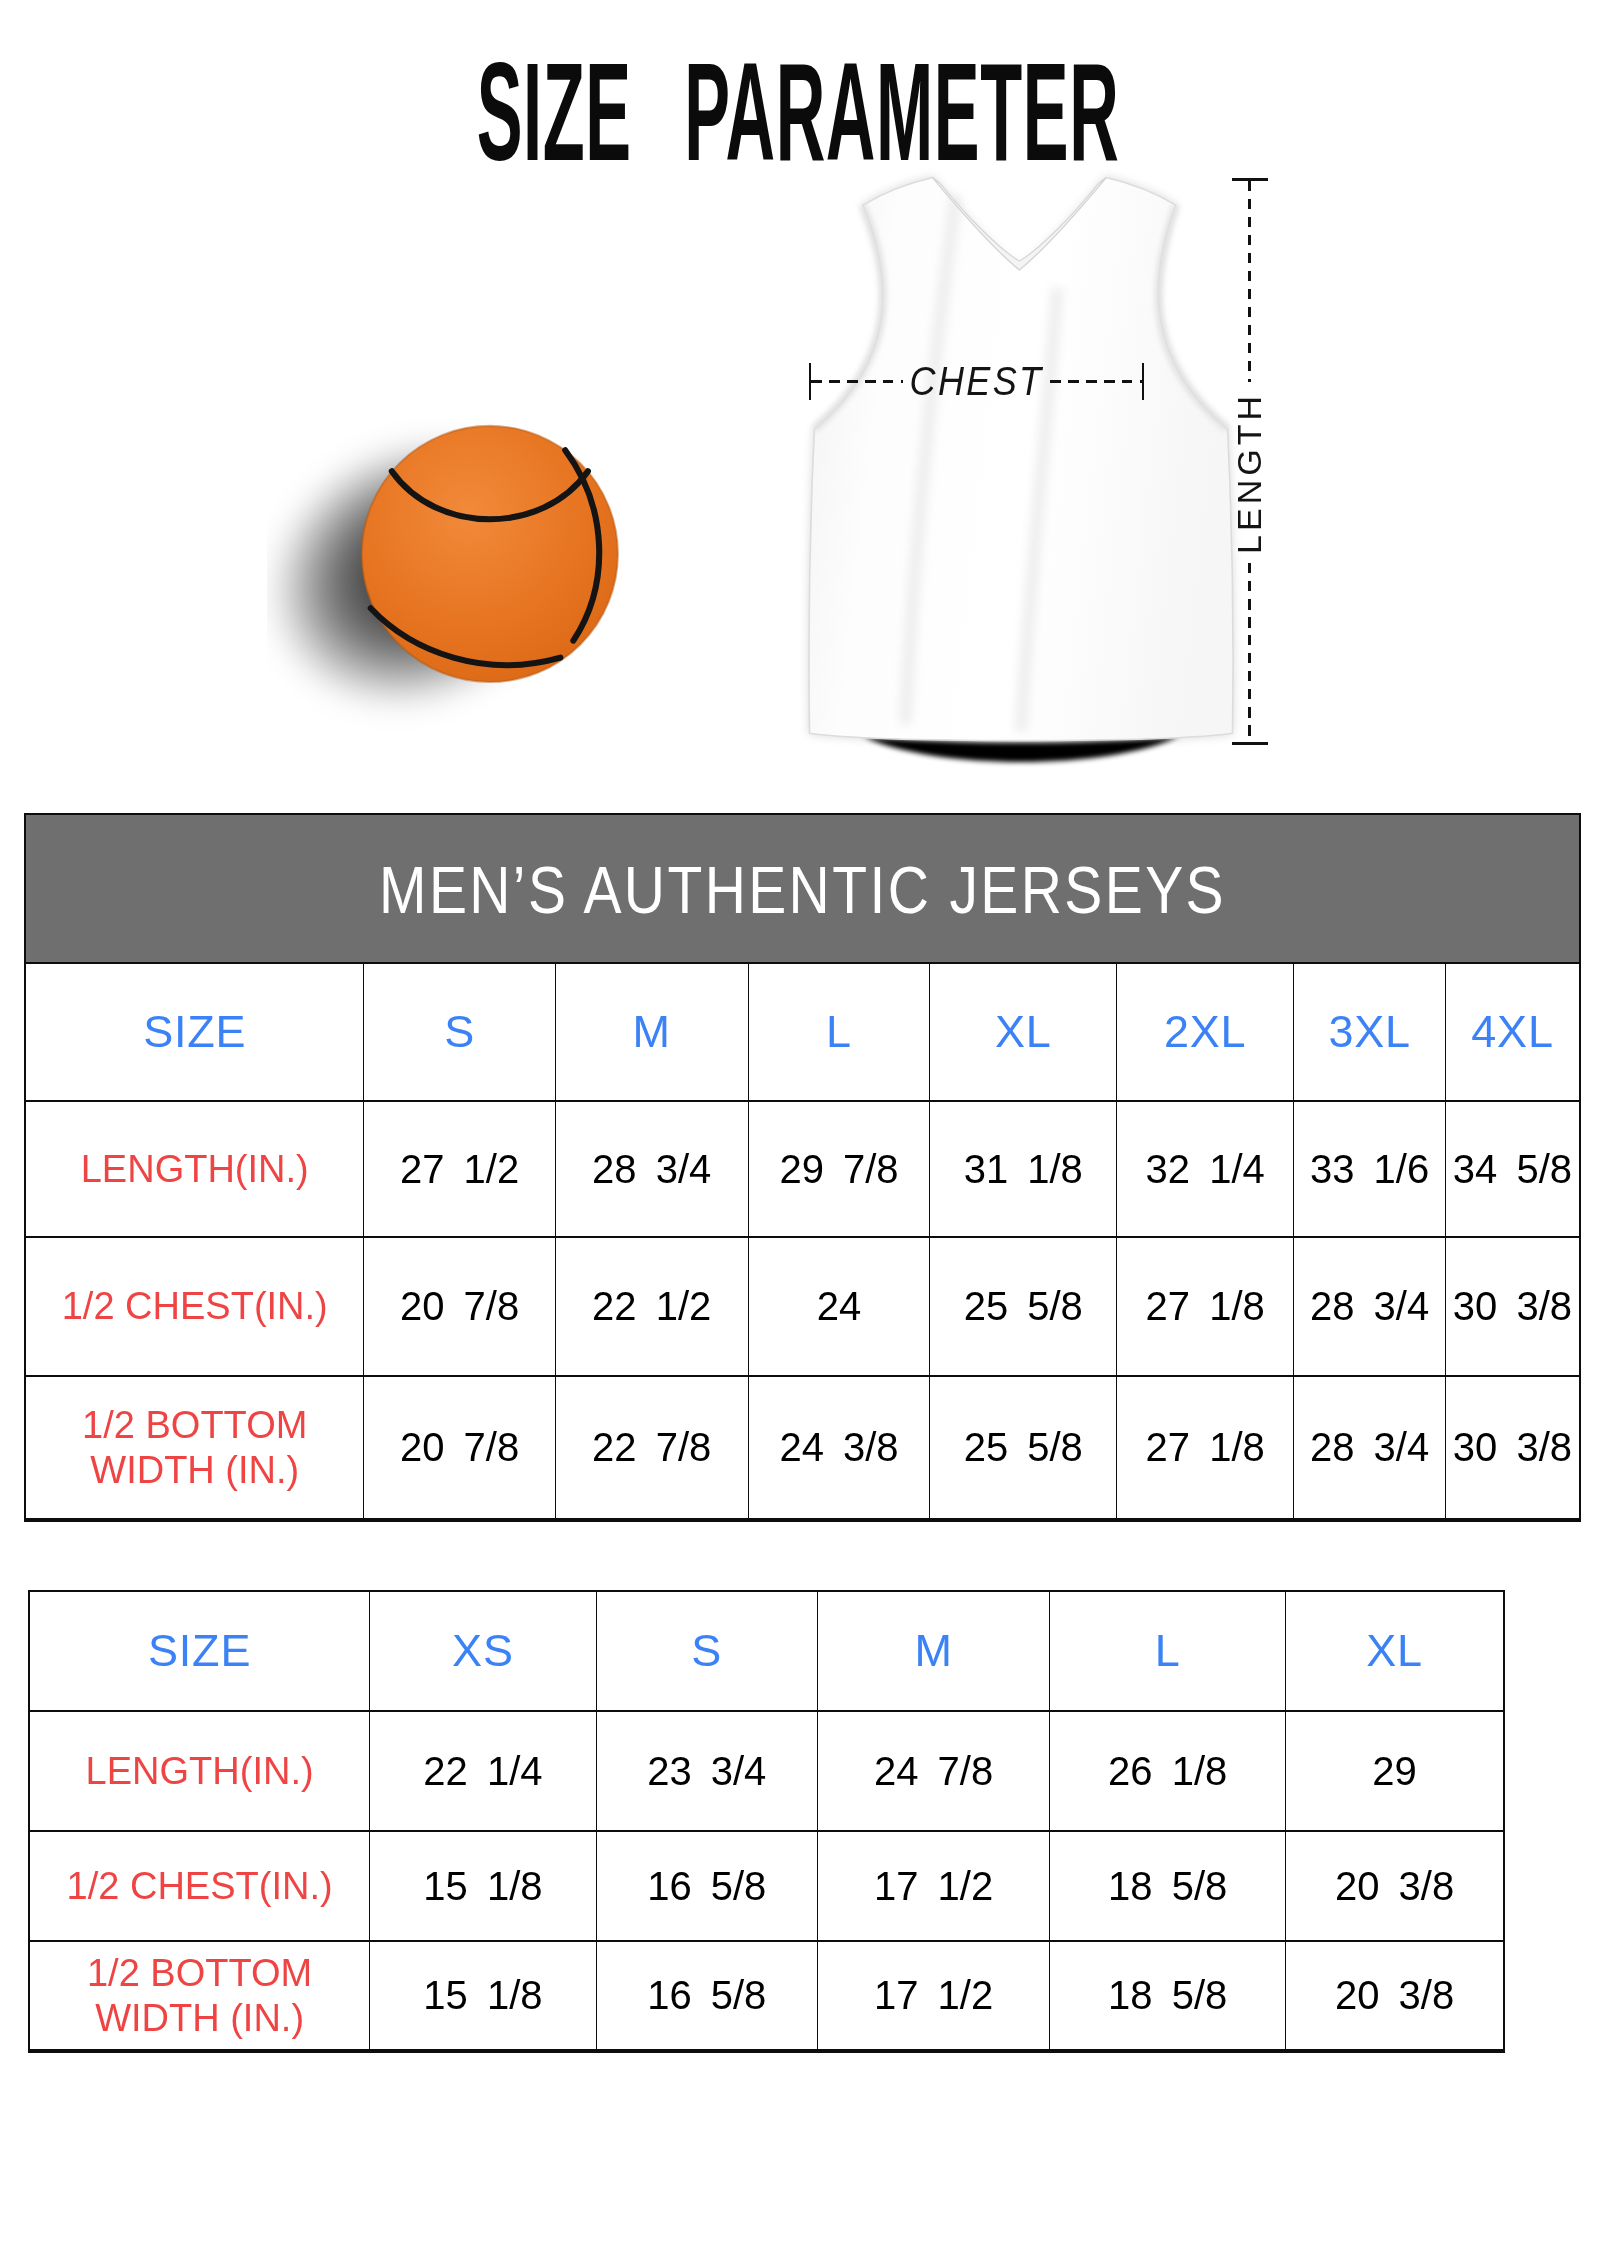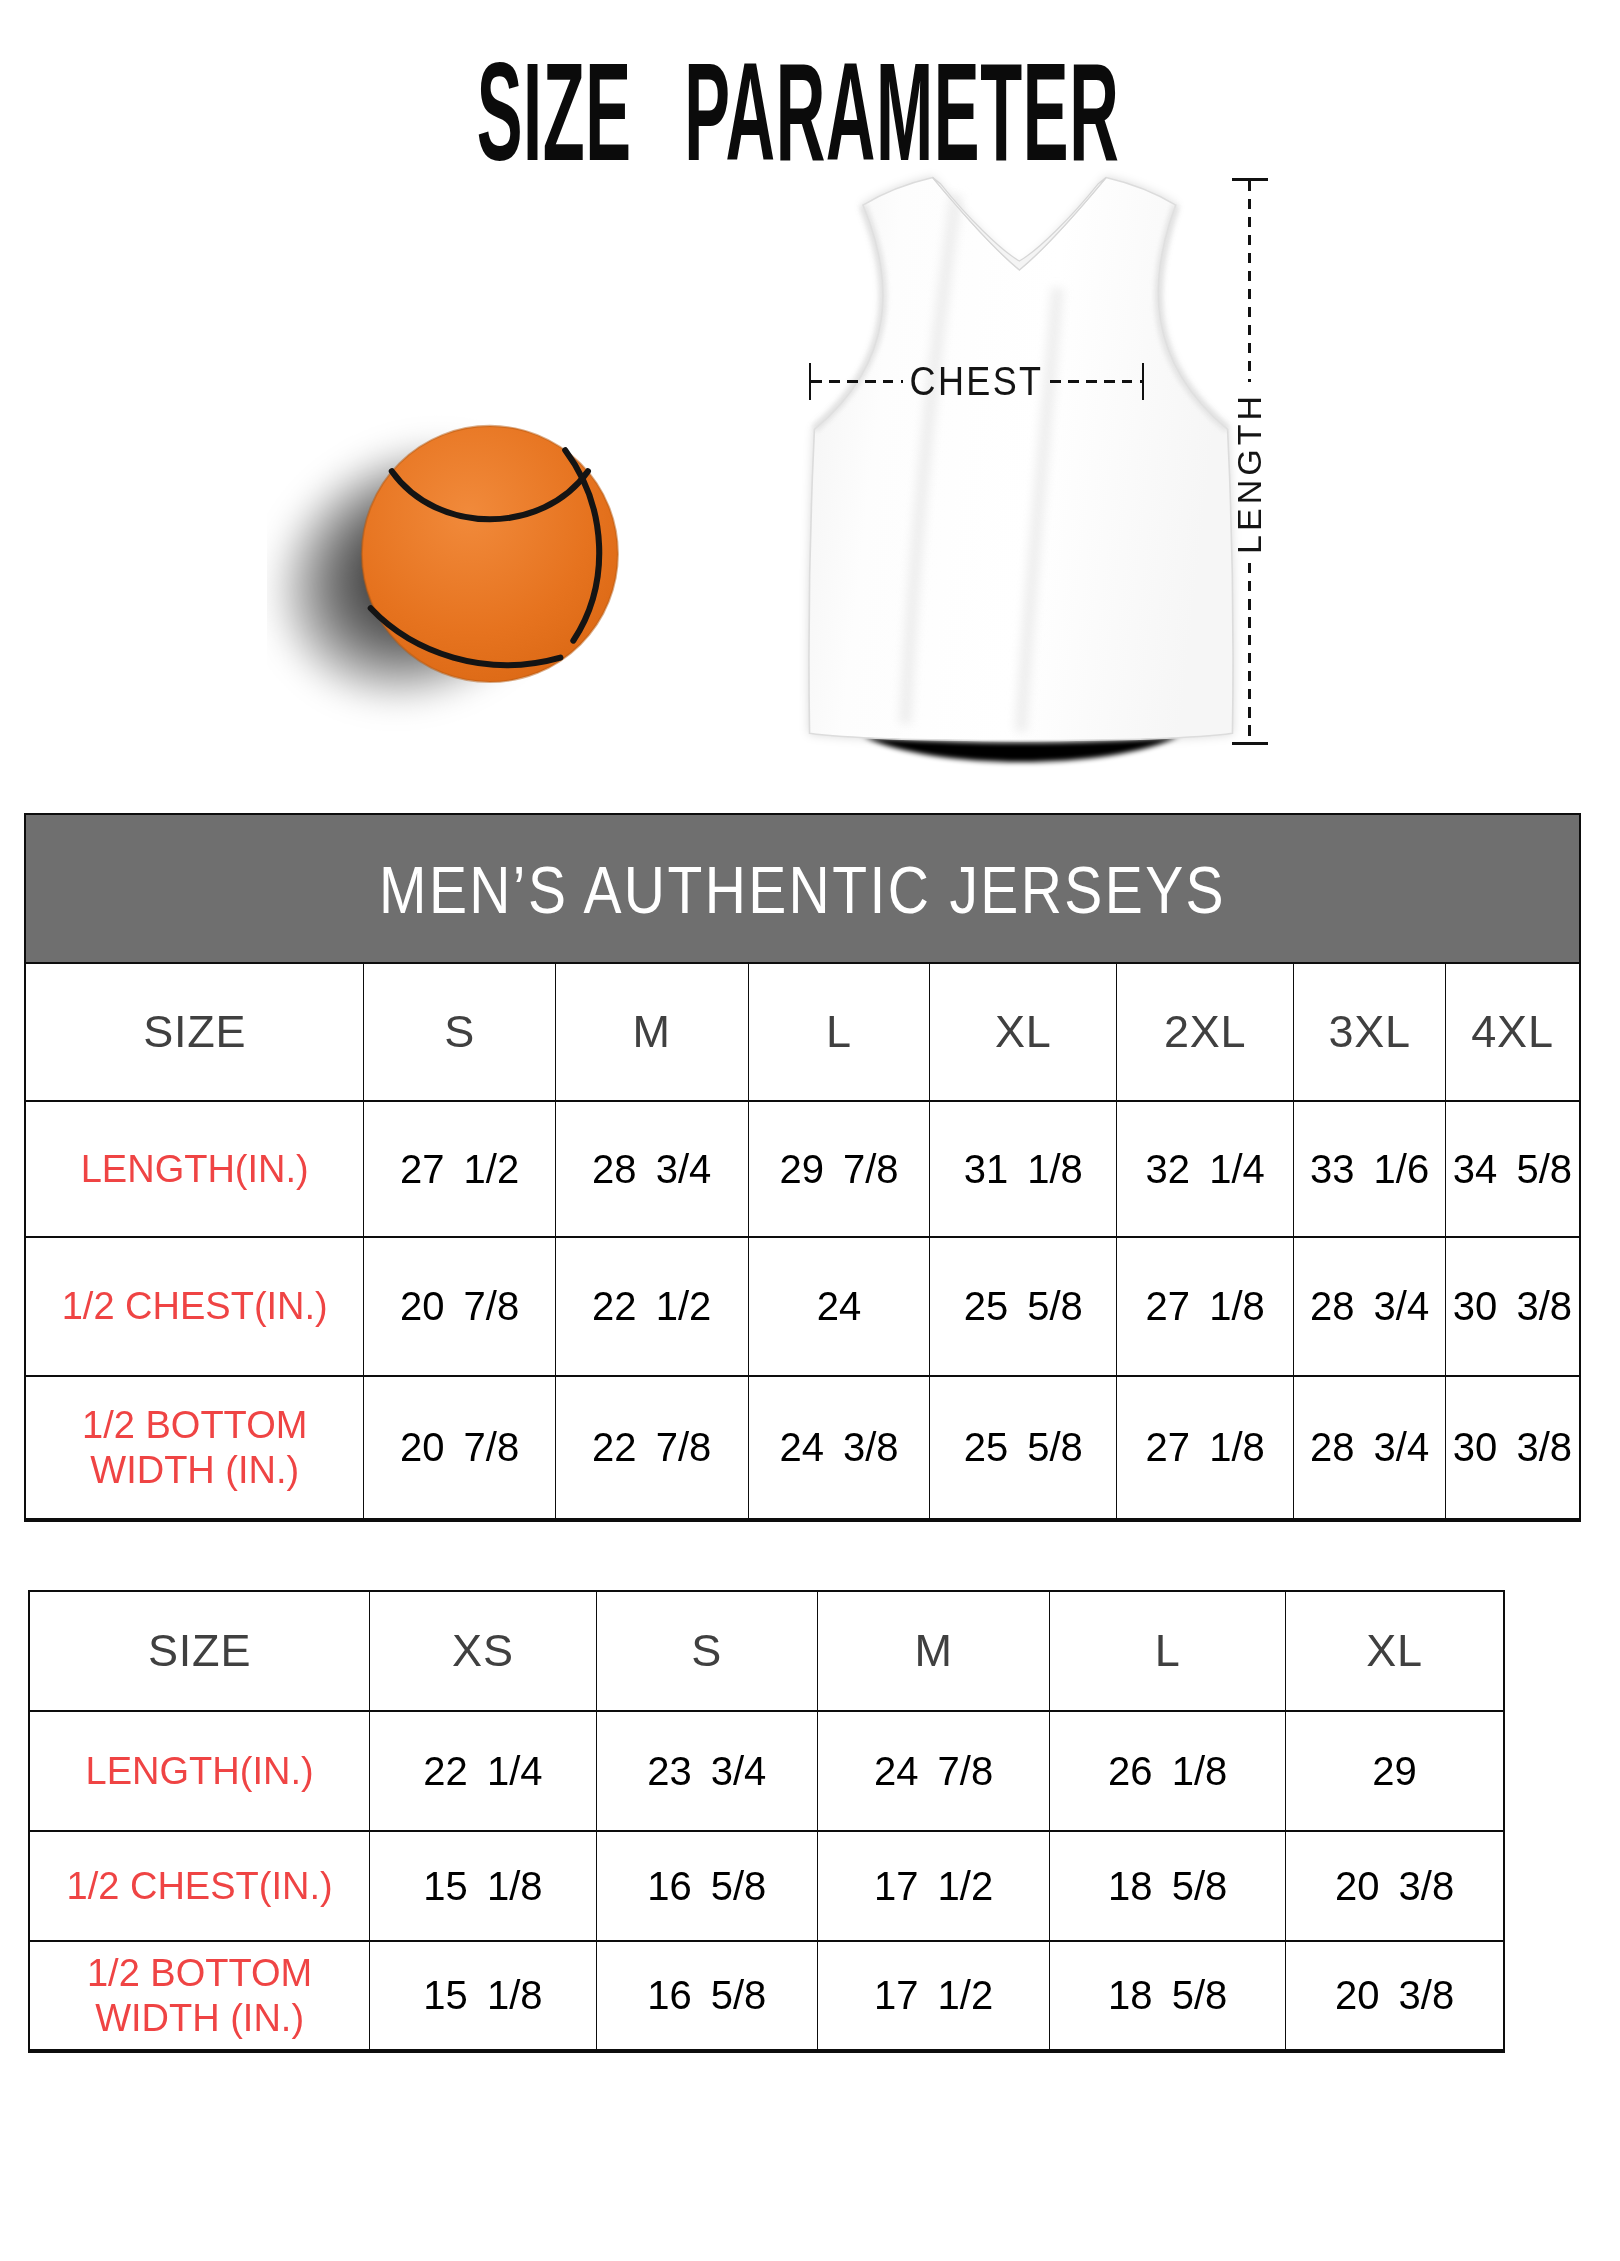--- a/index.html
+++ b/index.html
@@ -11,21 +11,21 @@
   .title-wrap .t{display:inline-block;font-size:88px;font-weight:700;color:#0b0b0b;
         letter-spacing:0.8px;word-spacing:42px;transform:scale(0.78,1.58);transform-origin:center top;
         white-space:nowrap;}
 
   
   .fig{position:absolute;left:0;top:154px;width:1620px;height:632px;}
   .ball-svg{position:absolute;left:267px;top:215px;}
   .jersey-svg{position:absolute;left:782px;top:12px;}
 
   .chest-anno{position:absolute;left:809px;top:209px;width:335px;height:37px;
-        display:flex;align-items:center;}
+        display:flex;align-items:center;font-style:italic;}
   .vtick{width:2.4px;height:37px;background:#111;}
   .hdash{flex:1;height:3.2px;background:repeating-linear-gradient(90deg,#111 0 10.5px,transparent 10.5px 18px);}
   .chest-lbl{font-size:36px;letter-spacing:2.4px;padding:0 6.5px;transform:scaleY(1.12);color:#141414;white-space:nowrap;}
 
   .length-anno{position:absolute;left:1227px;top:24px;height:567px;width:45px;
         display:flex;flex-direction:column;align-items:center;}
   .hcap{height:3.2px;width:36px;background:#111;}
   .vdash{width:3.2px;background:repeating-linear-gradient(180deg,#111 0 10.5px,transparent 10.5px 18px);}
   .vdash.topseg{height:201px;}
   .vdash.botseg{flex:1;}
@@ -33,21 +33,21 @@
         letter-spacing:4px;margin:9.7px 0;color:#141414;}
 
   
   table.szt{border-collapse:collapse;table-layout:fixed;position:absolute;
         border:2.4px solid #0d0d0d;border-bottom-width:4px;background:#fff;}
   table.szt td{border:2.4px solid #0d0d0d;border-left-width:1.6px;border-right-width:1.6px;
         text-align:center;vertical-align:middle;padding:5px;overflow:hidden;}
   td.banner{background:#6f6f6f;}
   td.banner .bt{display:inline-block;color:#ffffff;font-size:57px;letter-spacing:2.4px;
         transform:scaleY(1.18);white-space:nowrap;}
-  td.colhead{font-size:45px;letter-spacing:0.8px;color:#404040;}
+  td.colhead{font-size:45px;letter-spacing:0.8px;color:#3b82f6;}
   td.rowlbl{font-size:38px;color:#ef4444;white-space:pre-line;line-height:1.18;}
   td.val{font-size:40px;color:#000;word-spacing:8px;white-space:nowrap;}
   .mens{left:24px;top:813px;width:1557px;}
   .boys{left:28px;top:1590px;width:1477px;}
 </style>
 </head>
 <body>
 
 <div class="page">
 

